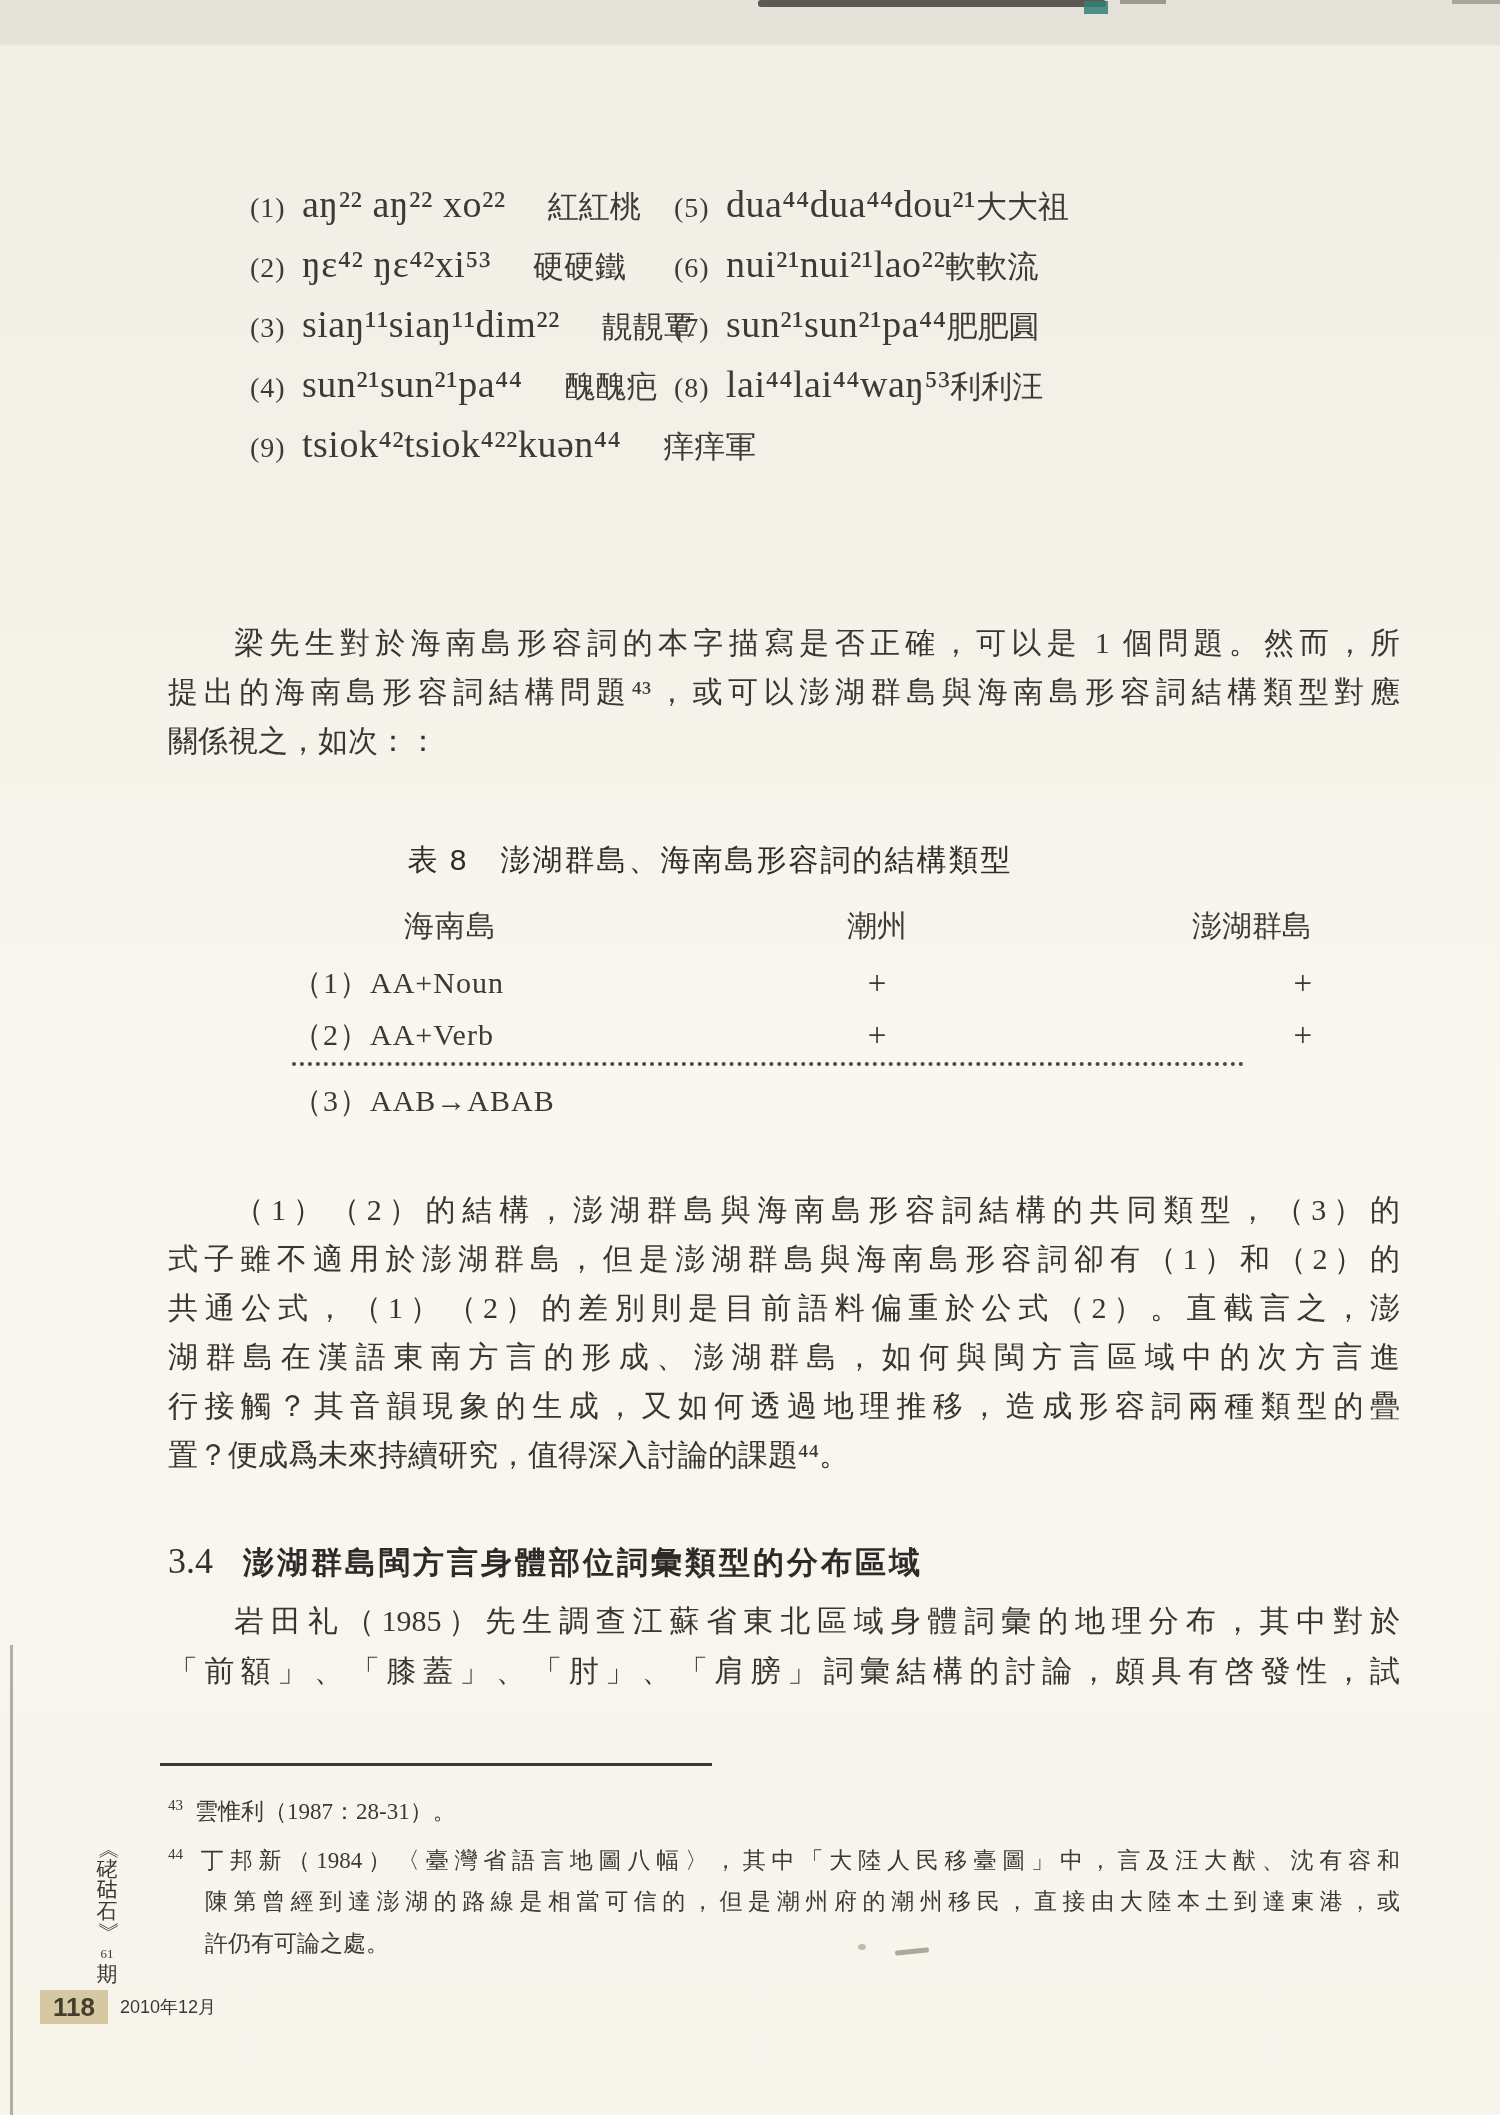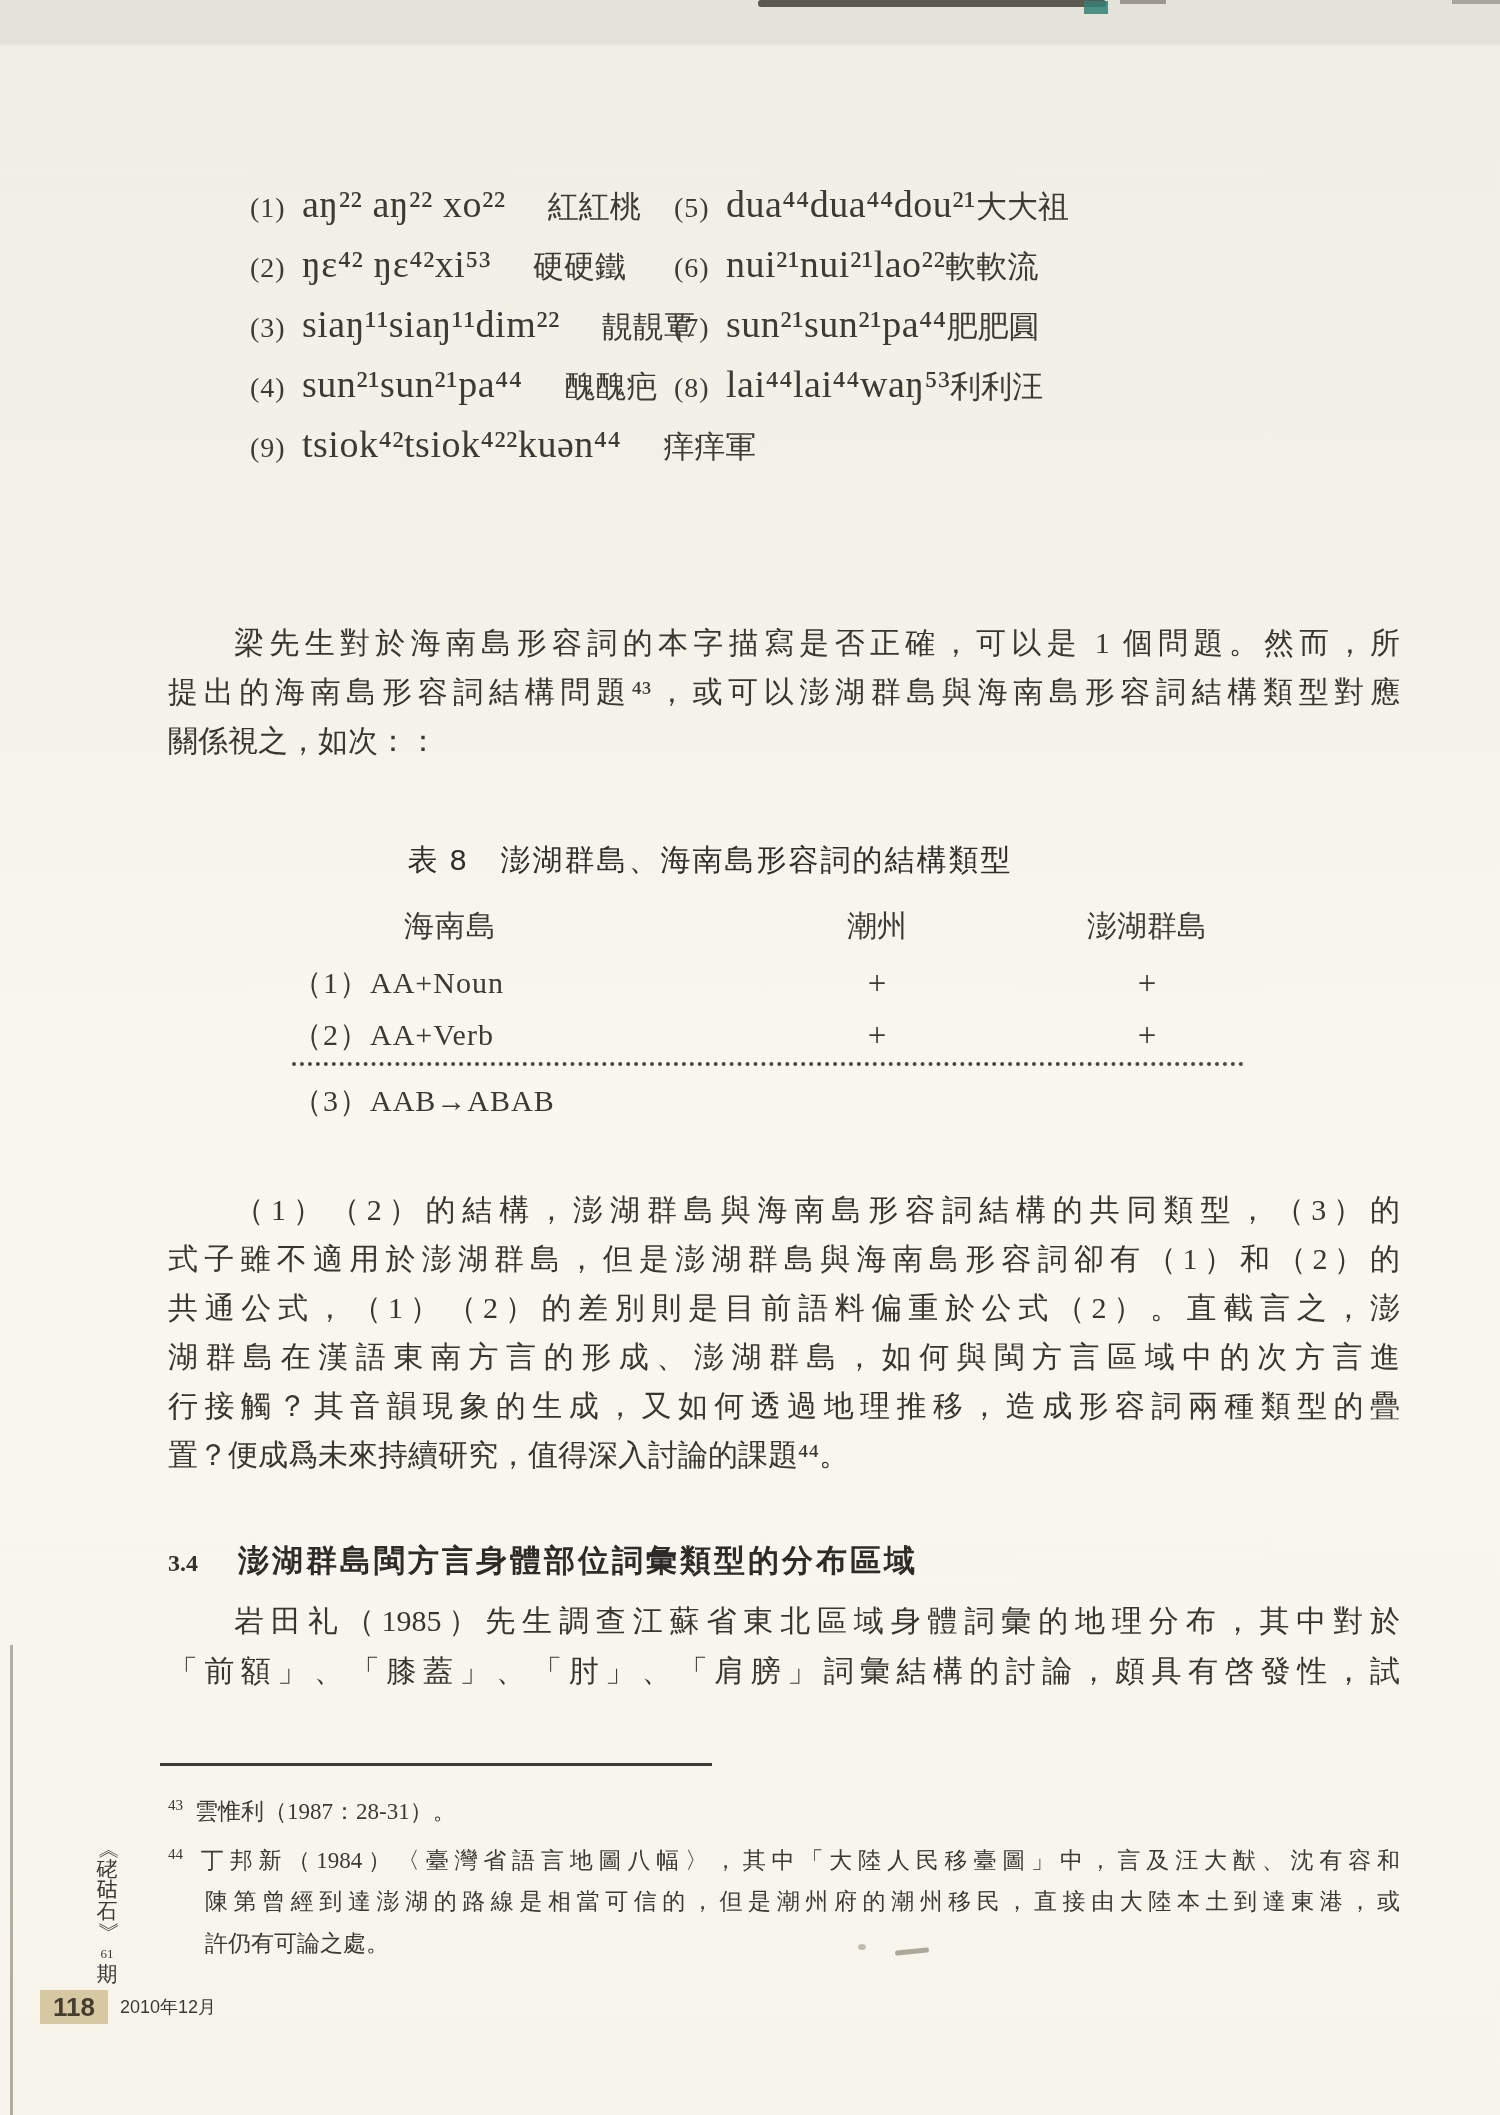--- a/index.html
+++ b/index.html
@@ -38,29 +38,29 @@
 
   
   .t8-title { position:absolute; left:290px; top:840px; width:840px; text-align:center;
               font-family:"Liberation Sans","DejaVu Sans",sans-serif; font-weight:400;
               font-size:30px; letter-spacing:2px; color:#2f2e2a; }
   .t8 { position:absolute; left:292px; top:898px; width:1020px; font-size:30px; }
   .t8-row { display:flex; align-items:center; height:57px; }
   .t8-head { height:57px; }
   .t8-label { width:480px; letter-spacing:1px; }
   .t8-c2 { width:210px; text-align:center; }
-  .t8-c3 { width:330px; text-align:center; }
+  .t8-c3 { width:330px; text-align:right; }
   .t8-head .t8-label { padding-left:112px; box-sizing:border-box; }
   .plus { font-size:33px; }
   .t8-dotted { margin-top:4px; width:952px; border-top:4px dotted #4a4842; height:0; }
   .t8-row-last { margin-top:10px; height:50px; }
 
   
   .sec-head { position:absolute; left:168px; top:1540px; }
-  .sec-num { font-size:24px; margin-right:40px; color:#33312c;font-weight:bold; }
+  .sec-num { font-size:36px; margin-right:30px; color:#33312c; }
   .sec-title { font-family:"Liberation Sans","DejaVu Sans",sans-serif; font-weight:700;
                font-size:31px; letter-spacing:3px; color:#2c2b27; }
 
   
   .fn-rule { position:absolute; left:160px; top:1763px; width:552px; border-top:3px solid #3b3935; height:0; }
   .footnotes { position:absolute; left:168px; top:1784px; width:1232px; font-size:23px; line-height:42px; color:#3b3935; }
   .fn-line { }
   .fn-just { text-align:justify; text-align-last:justify; }
   .fn-sup { font-size:15px; vertical-align:super; margin-right:12px; }
   .fn-cont { padding-left:37px; box-sizing:border-box; }

